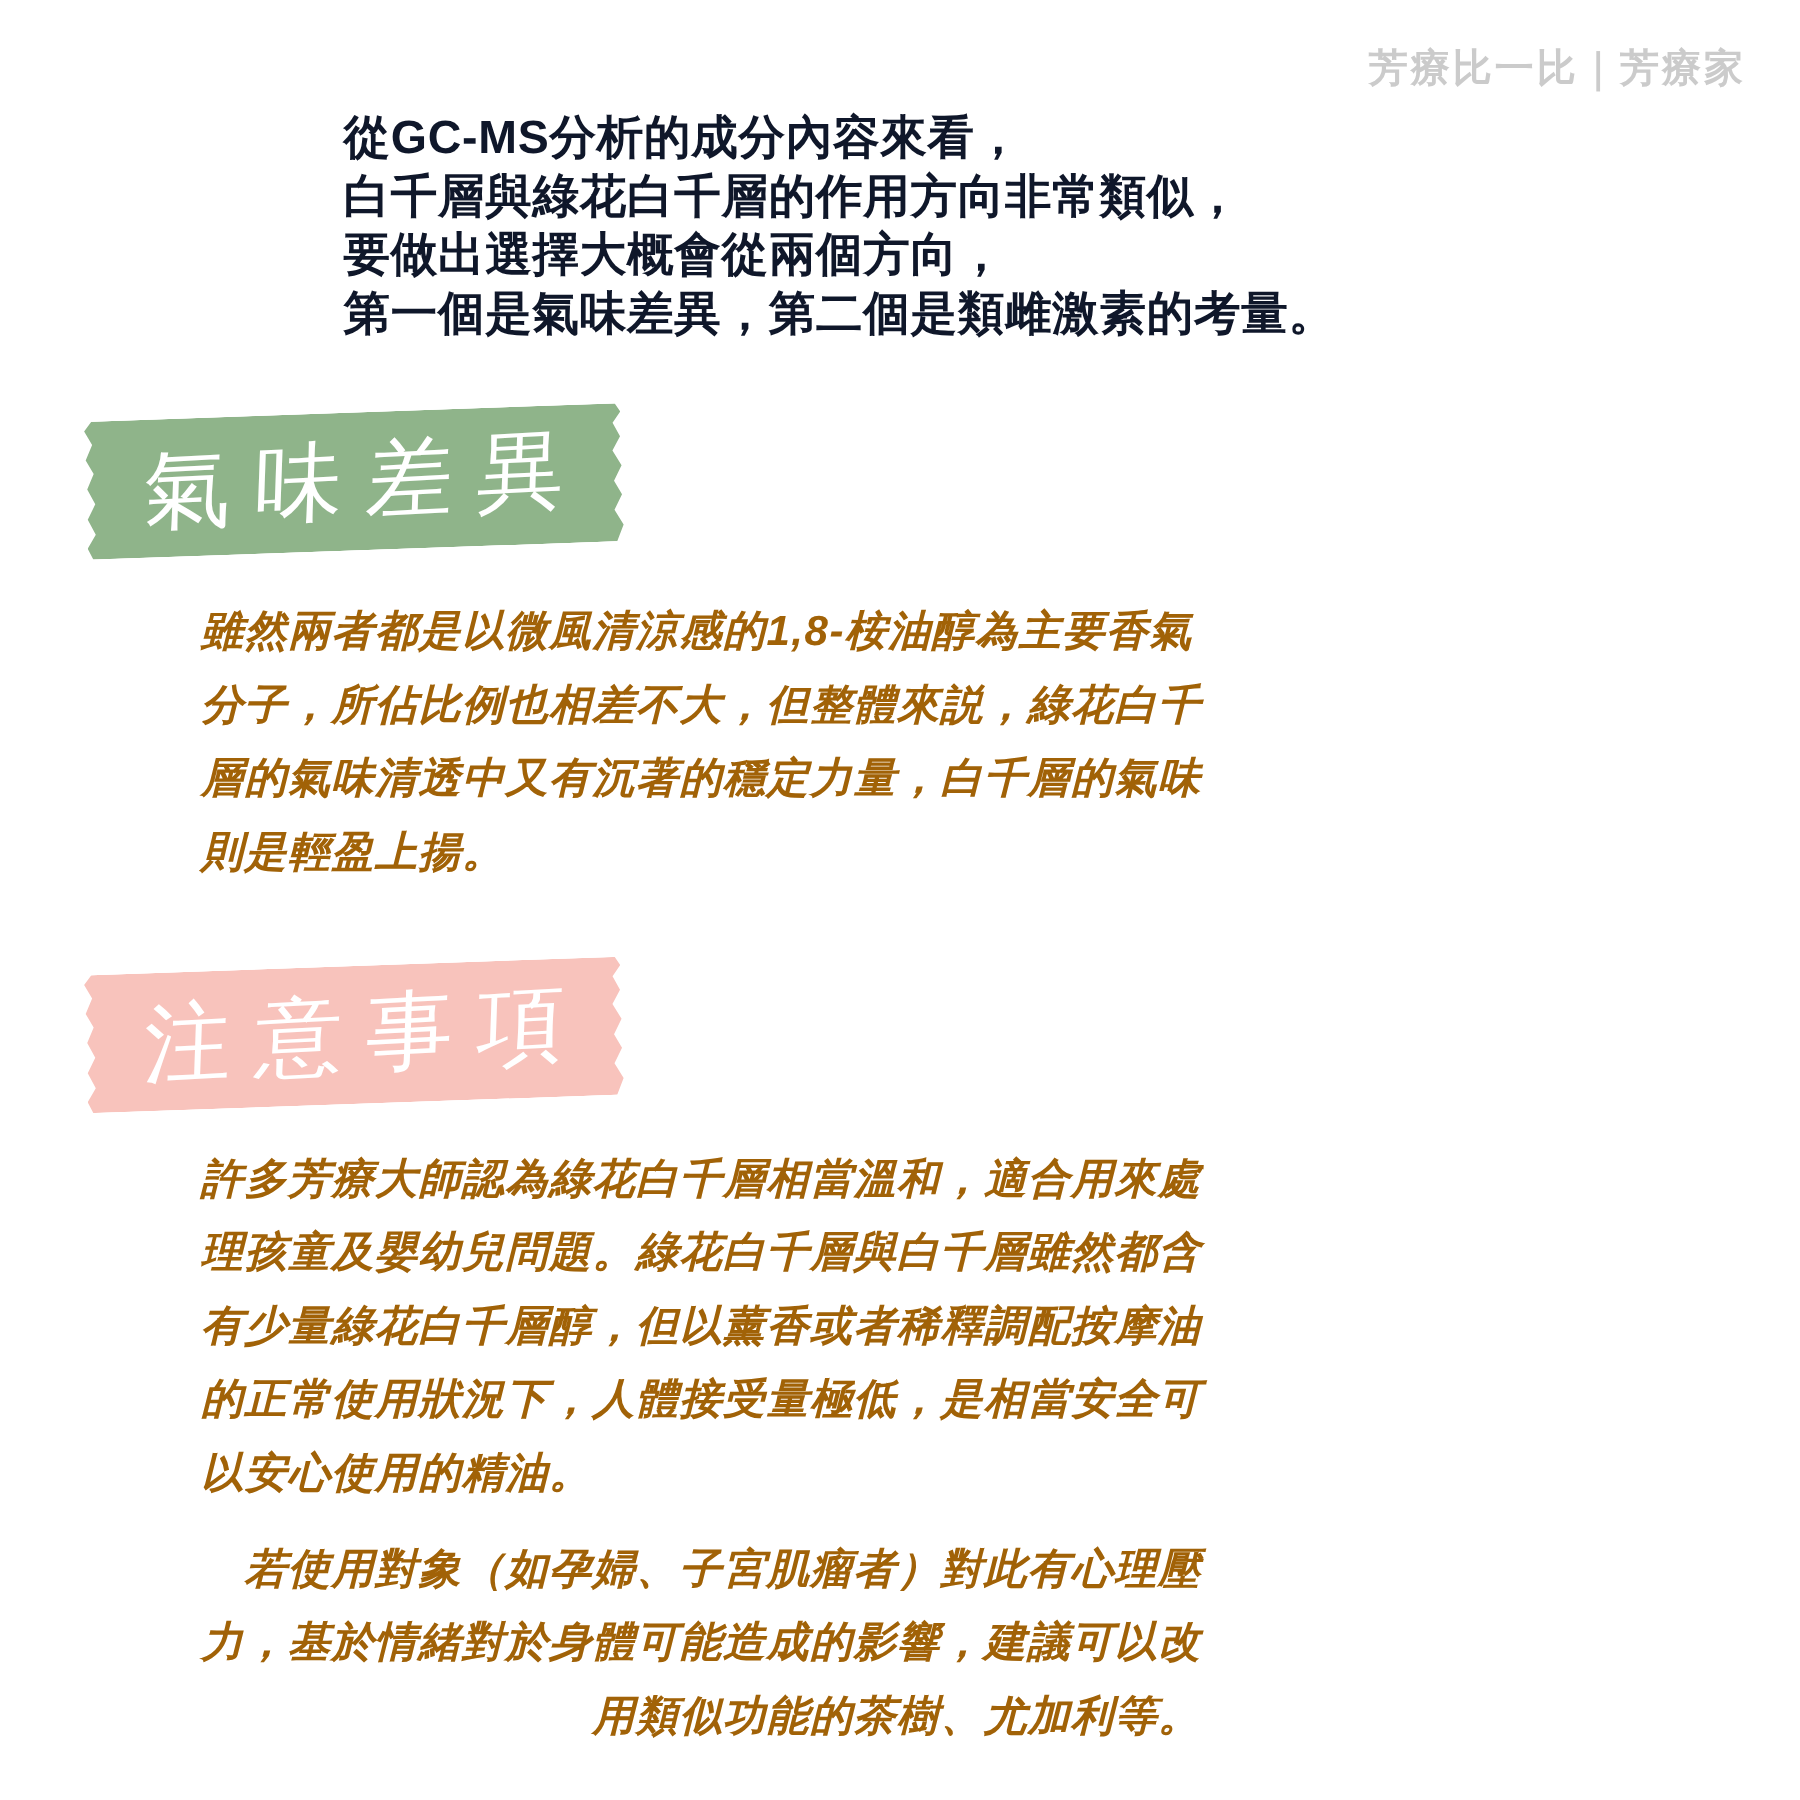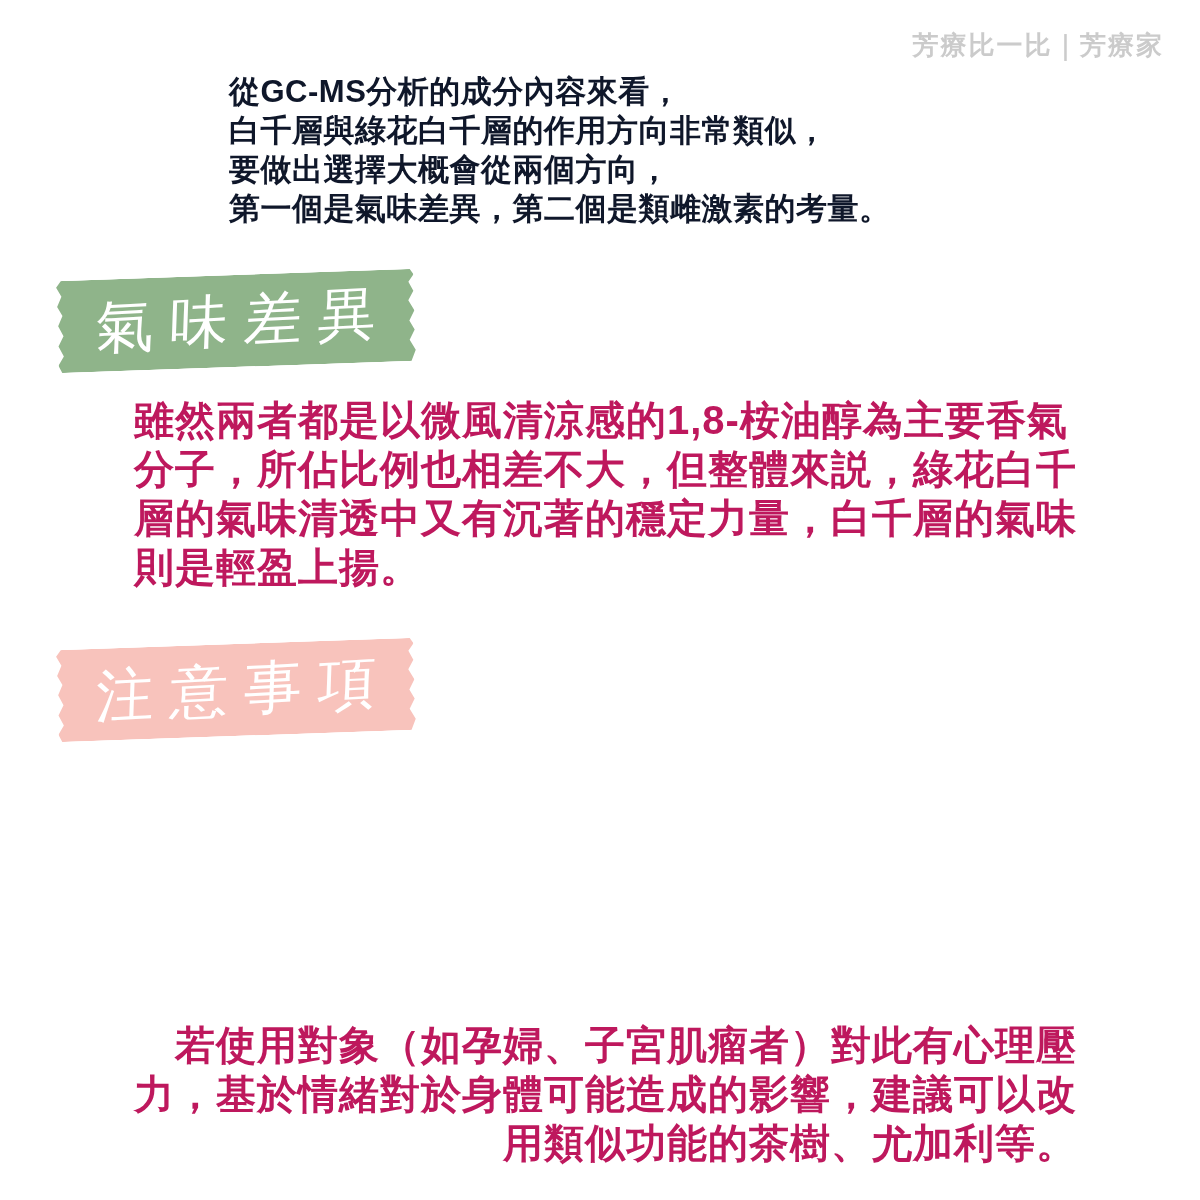--- a/index.html
+++ b/index.html
@@ -62,26 +62,27 @@
     font-size: 58px;
     font-weight: 400;
     letter-spacing: 16px;
     margin-right: -16px;
     white-space: nowrap;
     transform: skewX(-5deg) rotate(-1deg);
   }
   .para {
     position: absolute;
     left: 134px;
-    font-size: 40px;
+    font-size: 28px;
     line-height: 49px;
     font-weight: 700;
-    color: #be185d;
+    color: #a16207;
     white-space: pre-line;
     letter-spacing: 1px;
+    font-style: italic;
   }
   .para-scent    { top: 396px; }
   .para-caution1 { top: 761px; }
   .para-caution2 { top: 1021px; text-align: right; }
 </style>
 </head>
 <body>
 
 <div class="canvas">
 
@@ -98,18 +99,23 @@
 
   <div class="para para-scent">雖然兩者都是以微風清涼感的1,8-桉油醇為主要香氣
 分子，所佔比例也相差不大，但整體來説，綠花白千
 層的氣味清透中又有沉著的穩定力量，白千層的氣味
 則是輕盈上揚。</div>
 
   <div class="tape tape-pink">
     <span class="tape-label">注意事項</span>
   </div>
 
+  <div class="para para-caution1">許多芳療大師認為綠花白千層相當溫和，適合用來處
+理孩童及嬰幼兒問題。綠花白千層與白千層雖然都含
+有少量綠花白千層醇，但以薰香或者稀釋調配按摩油
+的正常使用狀況下，人體接受量極低，是相當安全可
+以安心使用的精油。</div>
 
   <div class="para para-caution2">若使用對象（如孕婦、子宮肌瘤者）對此有心理壓
 力，基於情緒對於身體可能造成的影響，建議可以改
 用類似功能的茶樹、尤加利等。</div>
 
 </div>
 
 </body></html>

